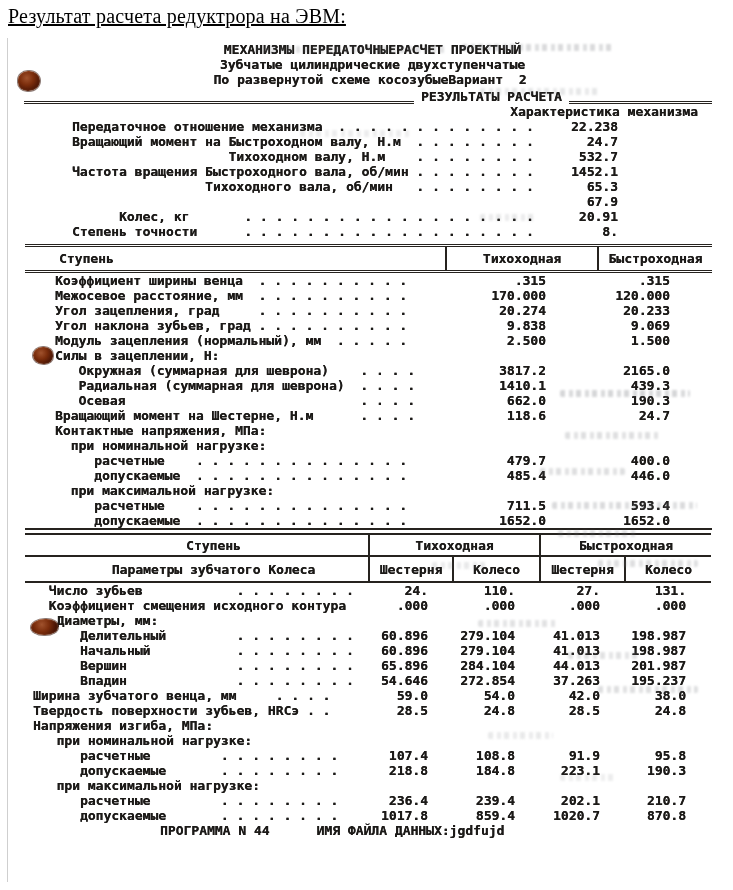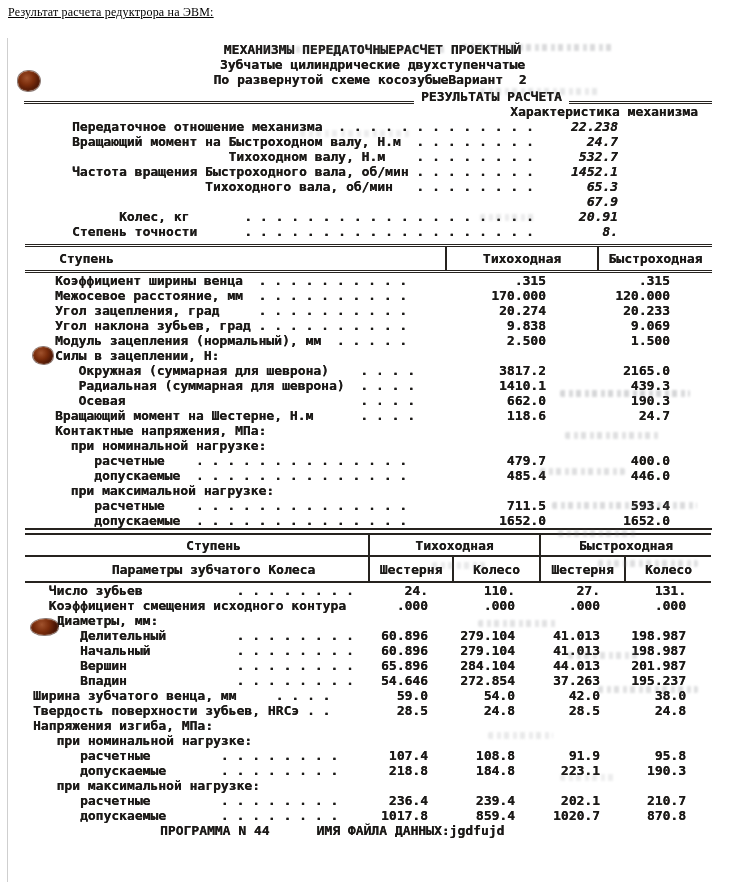--- a/index.html
+++ b/index.html
@@ -1,20 +1,20 @@
 <!DOCTYPE html>
 <html><head>
 <meta charset="utf-8">
 <style>
   * { margin:0; padding:0; box-sizing:border-box; }
   html,body { background:#ffffff; }
   .page { position:relative; width:733px; height:890px; background:#fff; overflow:hidden;
           font-family:"DejaVu Sans Mono", monospace; }
   .doc-title { position:absolute; left:8px; top:5px;
-               font-family:"Liberation Serif", serif; font-size:12px; color:#000;
+               font-family:"Liberation Serif", serif; font-size:20px; color:#000;
                text-decoration:underline; letter-spacing:.2px; }
   .edge-line { position:absolute; left:7px; top:38px; width:1px; height:844px; background:#cfcfcf; }
 
   .printout { position:absolute; left:24px; top:42px; width:688px;
               font:700 13px/15px "DejaVu Sans Mono", monospace; color:#1c1a18;
               text-shadow:.2px 0 0 currentColor; }
   .hline { display:flex; justify-content:center; white-space:pre; height:15px; }
   .hline.l1 { padding-left:18px; padding-right:9px; }
   .hline.l2 { padding-left:9px; }
   .hline.l3 { padding-left:16px; padding-right:12px; }
@@ -23,21 +23,21 @@
   .rule { height:3px; border-top:1px solid #26231f; border-bottom:1px solid #26231f; }
   .rule.left { width:390px; }
   .rule.right { flex:1; }
   .banner-text { padding:0 7px; white-space:pre; }
 
   .section-title { text-align:right; height:15px; padding-right:14px; }
 
   .chars { margin-left:48px; width:546px; }
   .char-row { display:flex; height:15px; }
   .char-row .lbl { white-space:pre; }
-  .char-row .val { margin-left:auto; min-width:72px; text-align:right; white-space:pre;font-style:italic; }
+  .char-row .val { margin-left:auto; min-width:72px; text-align:right; white-space:pre; }
 
   table { border-collapse:collapse; table-layout:fixed; margin-left:1px;
           font:inherit; color:inherit; }
   th, td { font:inherit; white-space:pre; vertical-align:middle; }
   tbody td { height:15px; vertical-align:top; }
   td.lbl { text-align:left; overflow:visible; }
   td.num { text-align:right; }
 
   .t1 { width:687px; margin-top:5px; border-top:3px double #26231f; border-bottom:2px solid #26231f; }
   .t1 thead th { border-bottom:3px double #26231f; height:26px; text-align:center; }

